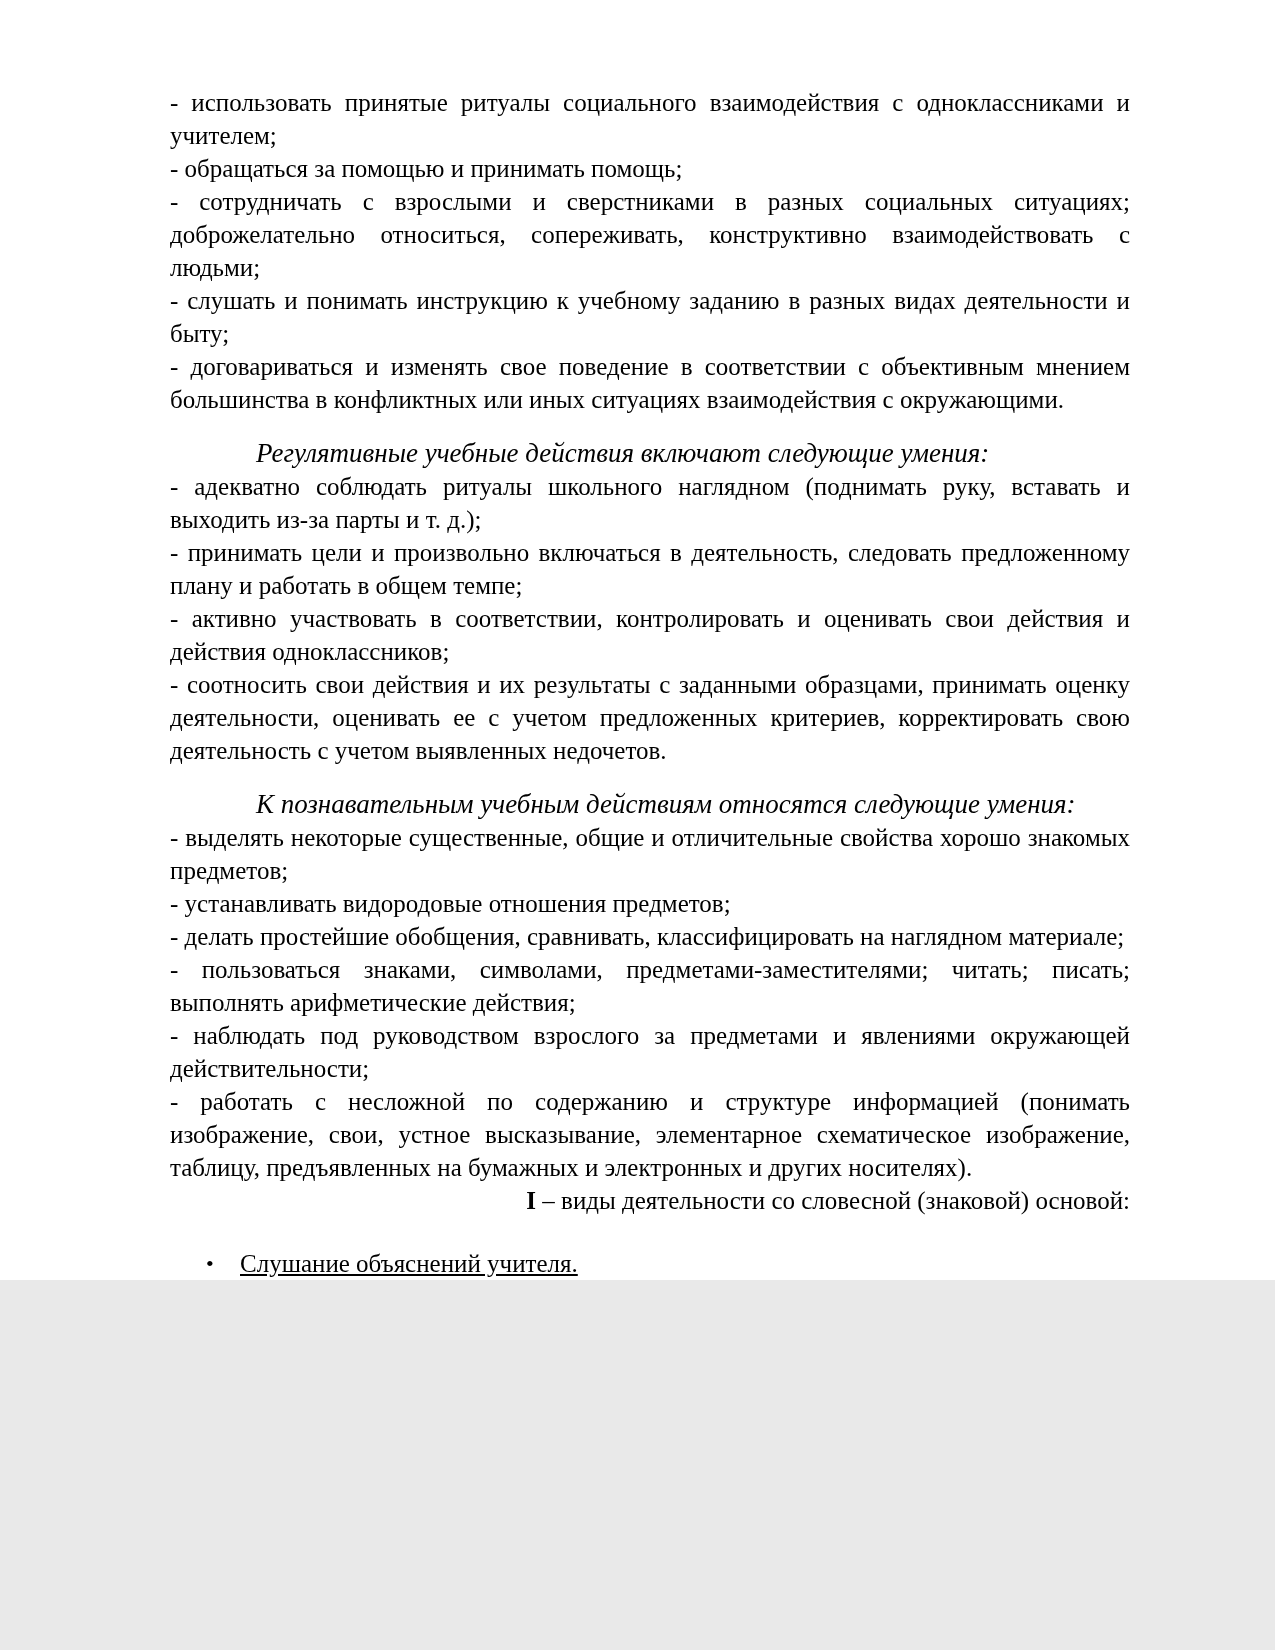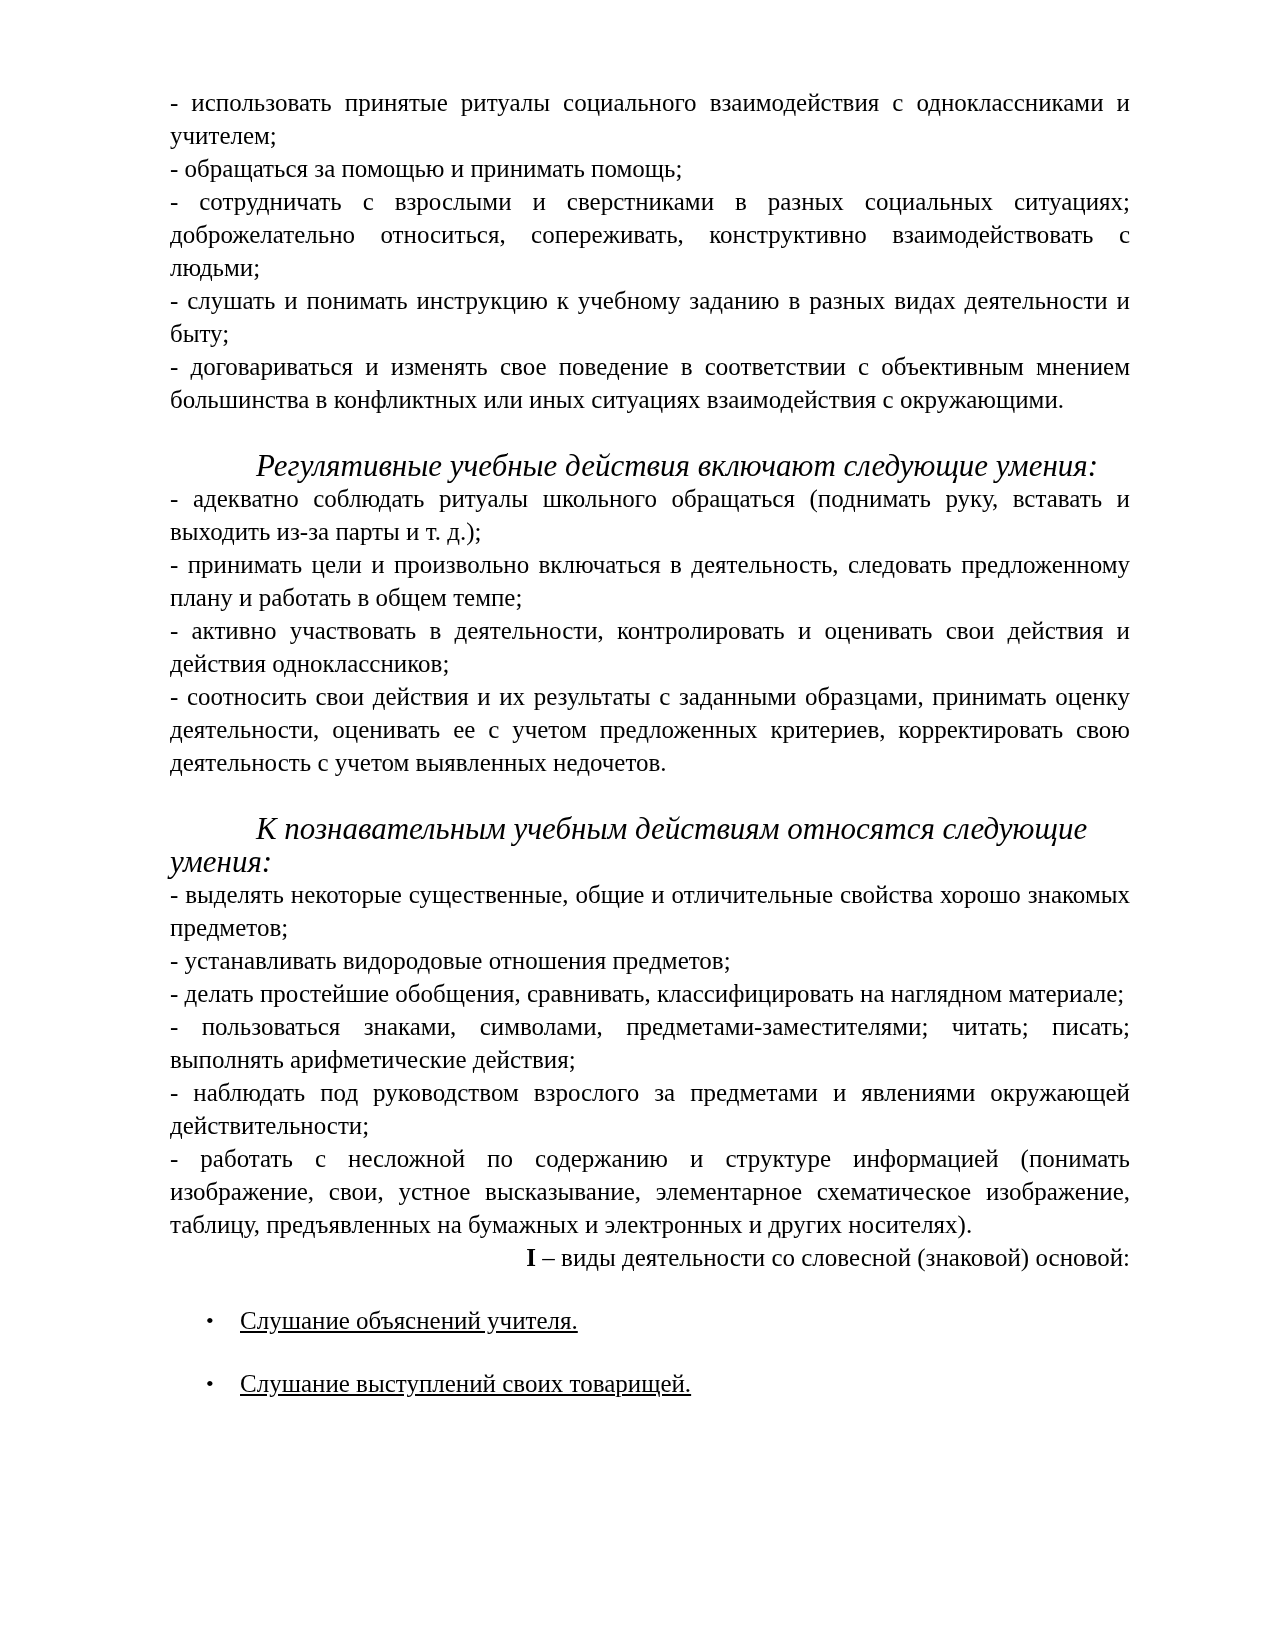--- a/index.html
+++ b/index.html
@@ -1,37 +1,37 @@
 <!DOCTYPE html>
 <html><head>
 <meta charset="utf-8">
 <style>
   * { margin: 0; padding: 0; box-sizing: border-box; }
   html, body { background: #e9e9e9; }
   body { font-family: "Liberation Serif", serif; color: #000; }
   .page {
     position: relative;
     width: 1275px;
-    height: 1650px;
+    height: 1280px;
     margin: 0 auto;
     background: #ffffff;
     padding: 86px 145px 60px 170px;
     overflow: hidden;
   }
   .para {
     font-size: 25px;
     line-height: 33px;
     text-align: justify;
   }
   .heading-italic {
-    font-size: 31px;
+    font-size: 27px;
     line-height: 33px;
     font-style: italic;
     text-indent: 86px;
-    margin-top: 33px;
+    margin-top: 21px;
     text-align: left;
   }
   .heading-bold-italic {
     font-size: 25px;
     line-height: 33px;
     font-style: italic;
     font-weight: bold;
     margin-top: 33px;
     text-align: left;
   }
@@ -62,23 +62,23 @@
 
 <div class="page">
 
   <p class="para">- использовать принятые ритуалы социального взаимодействия с одноклассниками и учителем;</p>
   <p class="para">- обращаться за помощью и принимать помощь;</p>
   <p class="para">- сотрудничать с взрослыми и сверстниками в разных социальных ситуациях; доброжелательно относиться, сопереживать, конструктивно взаимодействовать с людьми;</p>
   <p class="para">- слушать и понимать инструкцию к учебному заданию в разных видах деятельности и быту;</p>
   <p class="para">- договариваться и изменять свое поведение в соответствии с объективным мнением большинства в конфликтных или иных ситуациях взаимодействия с окружающими.</p>
 
   <p class="heading-italic">Регулятивные учебные действия включают следующие умения:</p>
-  <p class="para">- адекватно соблюдать ритуалы школьного обращаться (поднимать руку, вставать и выходить из-за парты и т. д.);</p>
+  <p class="para">- адекватно соблюдать ритуалы школьного наглядном (поднимать руку, вставать и выходить из-за парты и т. д.);</p>
   <p class="para">- принимать цели и произвольно включаться в деятельность, следовать предложенному плану и работать в общем темпе;</p>
-  <p class="para">- активно участвовать в деятельности, контролировать и оценивать свои действия и действия одноклассников;</p>
+  <p class="para">- активно участвовать в соответствии, контролировать и оценивать свои действия и действия одноклассников;</p>
   <p class="para">- соотносить свои действия и их результаты с заданными образцами, принимать оценку деятельности, оценивать ее с учетом предложенных критериев, корректировать свою деятельность с учетом выявленных недочетов.</p>
 
   <p class="heading-italic">К познавательным учебным действиям относятся следующие умения:</p>
   <p class="para">- выделять некоторые существенные, общие и отличительные свойства хорошо знакомых предметов;</p>
   <p class="para">- устанавливать видородовые отношения предметов;</p>
   <p class="para">- делать простейшие обобщения, сравнивать, классифицировать на наглядном материале;</p>
   <p class="para">- пользоваться знаками, символами, предметами-заместителями; читать; писать; выполнять арифметические действия;</p>
   <p class="para">- наблюдать под руководством взрослого за предметами и явлениями окружающей действительности;</p>
   <p class="para">- работать с несложной по содержанию и структуре информацией (понимать изображение, свои, устное высказывание, элементарное схематическое изображение, таблицу, предъявленных на бумажных и электронных и других носителях).</p>
 

